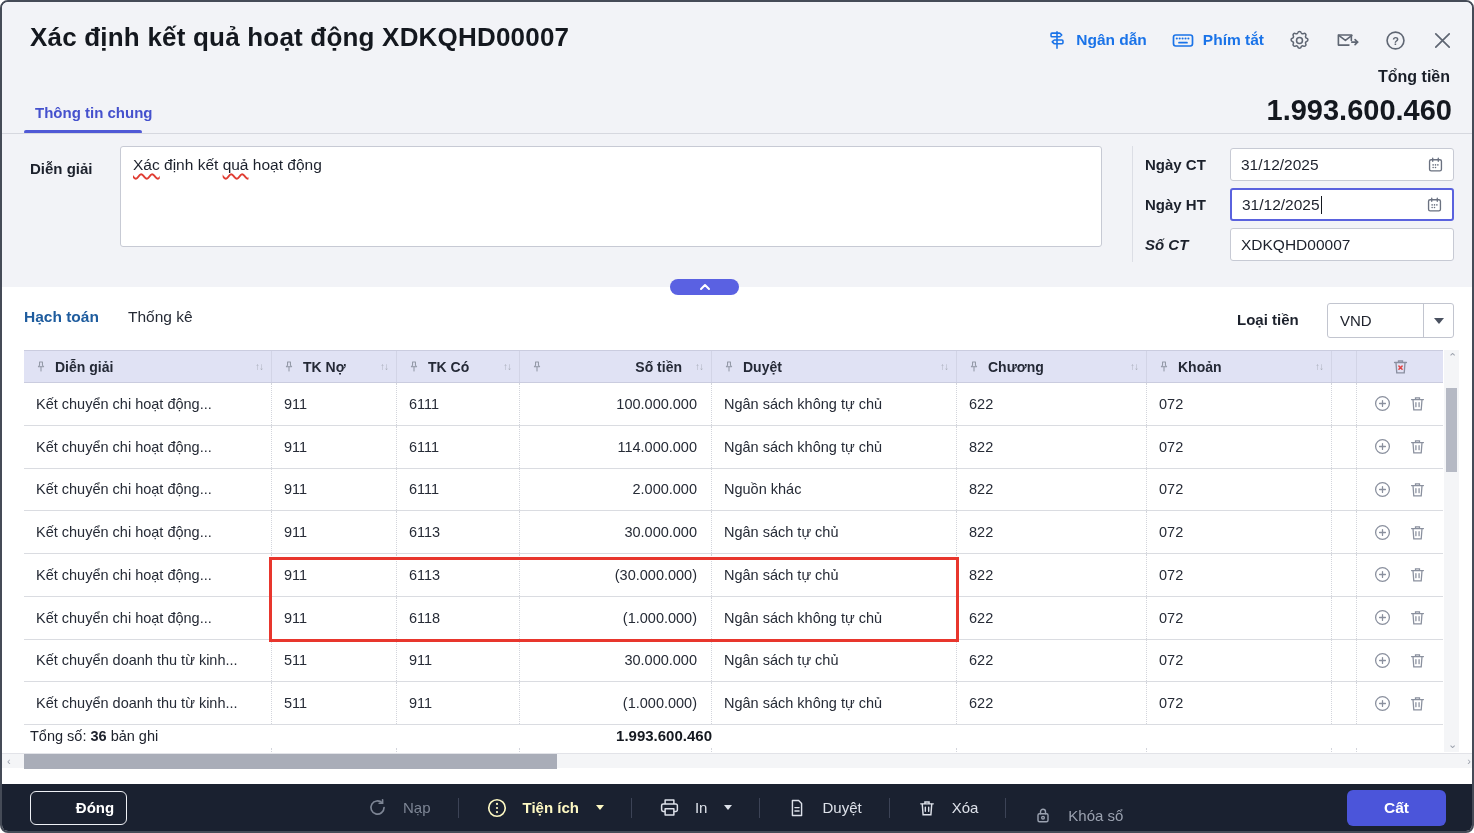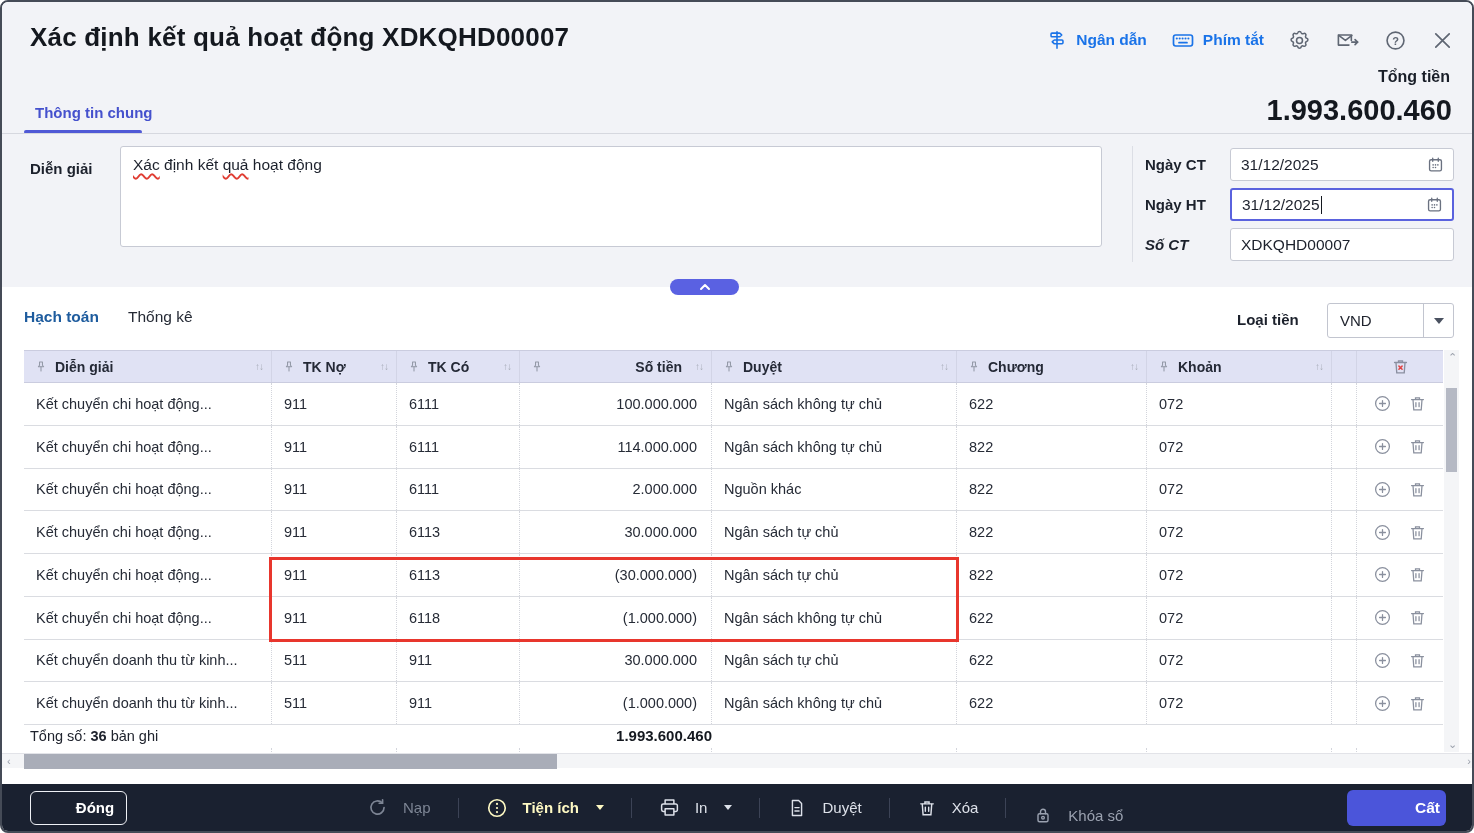--- a/index.html
+++ b/index.html
@@ -78,21 +78,21 @@
   .toolbar{position:absolute;left:0;top:782px;width:100%;height:47px;background:#1a2130;display:flex;align-items:center;}
   .btn-close{margin-left:28px;width:97px;height:34px;background:transparent;border:1.2px solid #eef0f5;border-radius:6px;color:#fff;font-size:15px;font-weight:600;cursor:pointer;padding-left:39px;}
   .tb-center{position:absolute;left:365px;top:0;height:47px;display:flex;align-items:center;gap:27px;}
   .tb-item{display:flex;align-items:center;gap:15px;font-size:15px;cursor:pointer;white-space:nowrap;}
   .tb-reload{color:#7d8594;}
   .tb-util{color:#fef9c3;font-weight:700;}
   .tb-plain{color:#dde1e9;}
   .tb-dim{color:#9aa1af;margin-top:15px;}
   .tsep{width:1px;height:20px;background:#3c4356;}
   .tri-sm{width:0;height:0;border-left:4.5px solid transparent;border-right:4.5px solid transparent;border-top:5.5px solid currentColor;margin-left:2px;}
-  .btn-save{margin-left:auto;margin-right:26px;width:99px;height:36px;background:#4b55da;border:none;border-radius:6px;color:#fff;font-size:15.5px;font-weight:700;cursor:pointer;text-align:right;}
+  .btn-save{margin-left:auto;margin-right:26px;width:99px;height:36px;background:#4b55da;border:none;border-radius:6px;color:#fff;font-size:15.5px;font-weight:700;cursor:pointer;}
   svg{display:block;}
 </style>
 </head>
 <body>
 
 <div class="window">
 
   <div class="top-section">
     <h1 class="page-title">Xác định kết quả hoạt động XDKQHD00007</h1>
 

